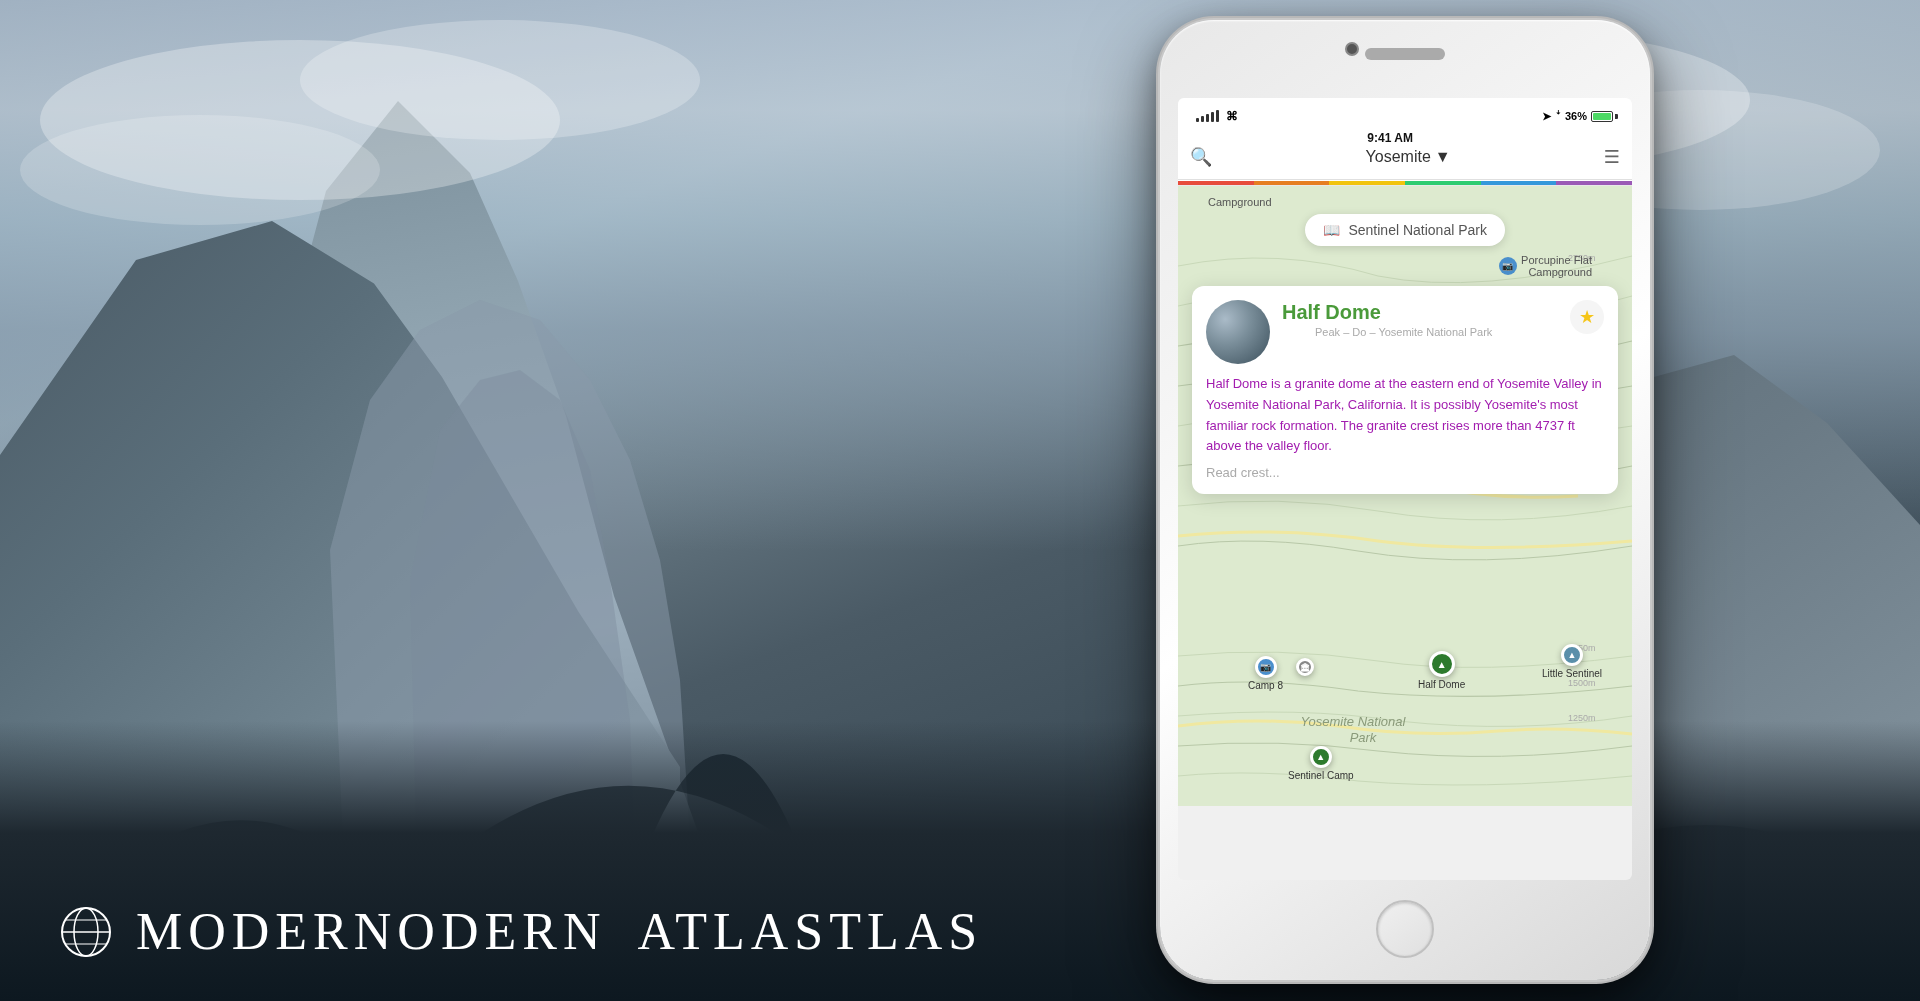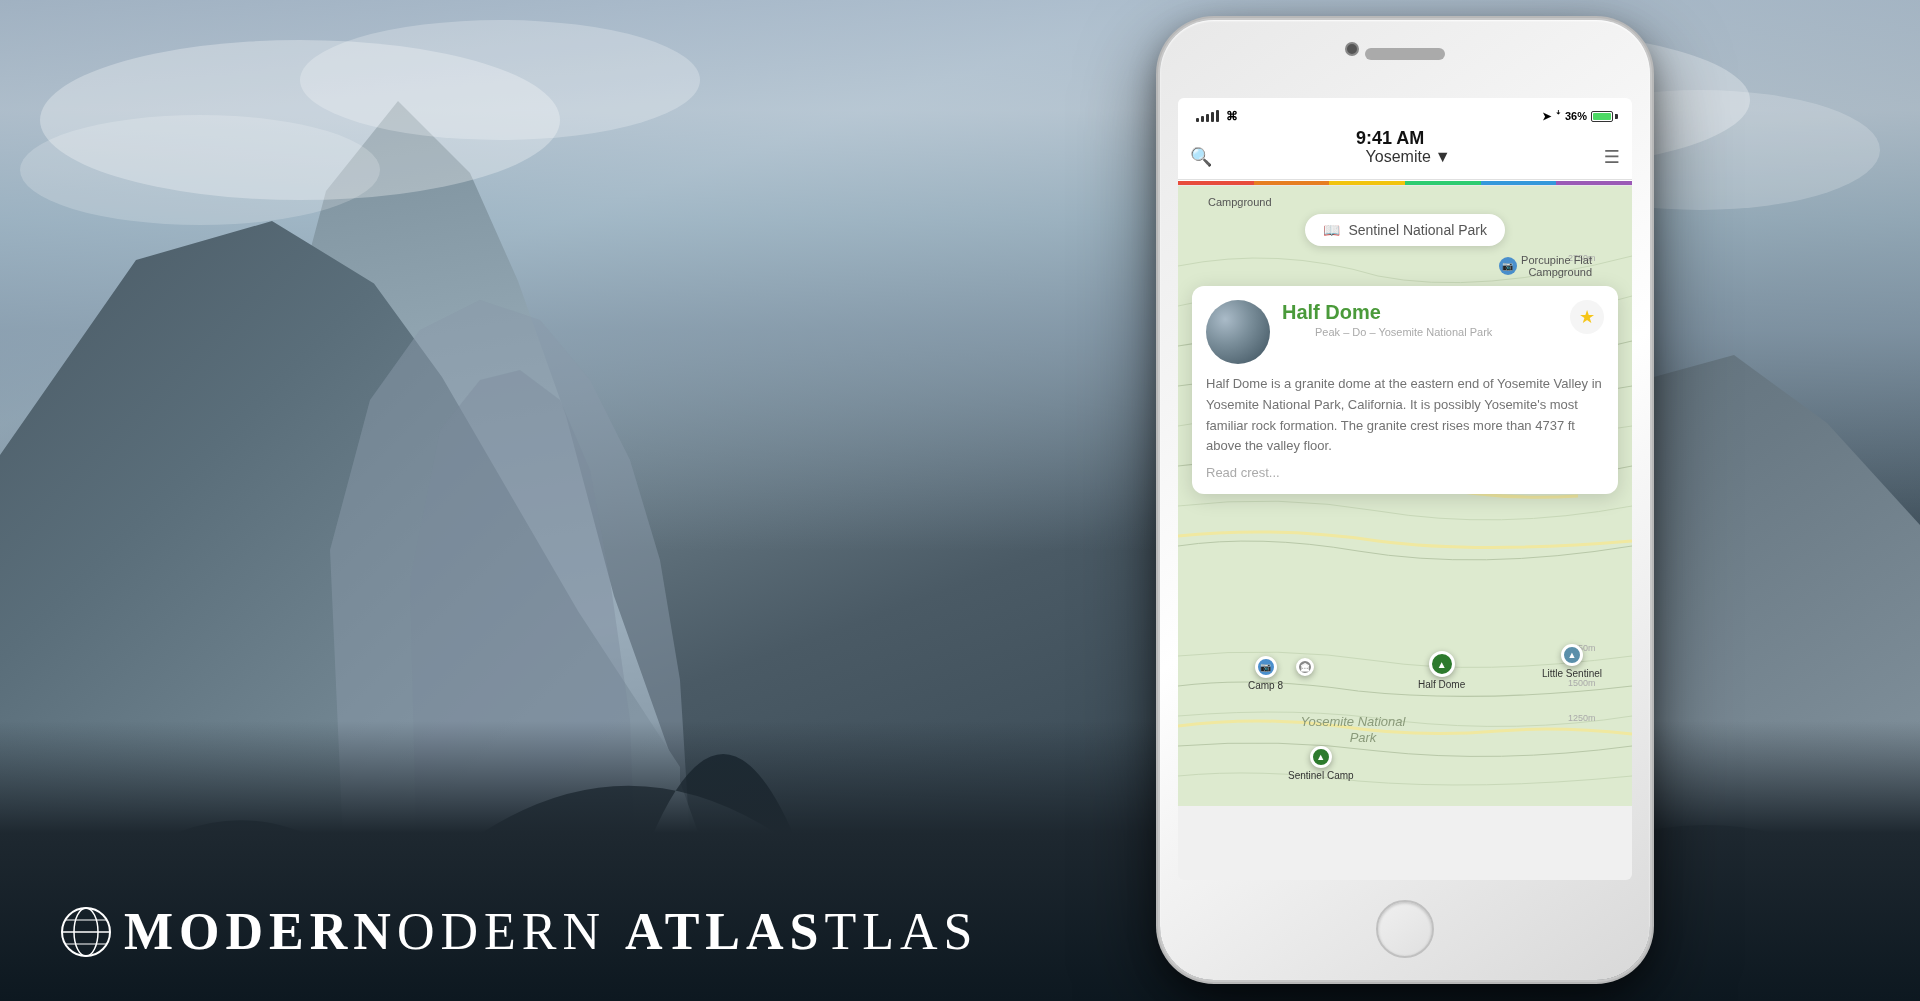--- a/index.html
+++ b/index.html
@@ -104,21 +104,22 @@
     .logo-text {
       font-size: 52px;
       font-weight: 300;
       color: white;
       letter-spacing: 6px;
       text-transform: uppercase;
       font-family: Georgia, 'Times New Roman', serif;
     }
 
     .logo-text span {
-      font-weight: 700;
+      font-weight: 400;
+      margin-left: 12px;
     }
 
     
     .phone-wrapper {
       position: absolute;
       top: 20px;
       right: 270px;
       width: 490px;
       height: 960px;
     }
@@ -218,21 +219,21 @@
       background: #333;
       border-radius: 1px;
     }
 
     .wifi-icon {
       font-size: 12px;
       margin-left: 4px;
     }
 
     .status-center {
-      font-size: 18px;
+      font-size: 12px;
       font-weight: 600;
       color: #111;
       margin-top: 44px;
     }
 
     .status-right {
       display: flex;
       align-items: center;
       gap: 4px;
       font-size: 11px;
@@ -387,21 +388,21 @@
       border-radius: 50%;
       display: flex;
       align-items: center;
       justify-content: center;
       font-size: 18px;
       flex-shrink: 0;
     }
 
     .card-body {
       font-size: 13px;
-      color: #737373;
+      color: #a21caf;
       line-height: 1.6;
     }
 
     .card-read-more {
       font-size: 13px;
       color: #aaa;
       margin-top: 8px;
     }
 
     

